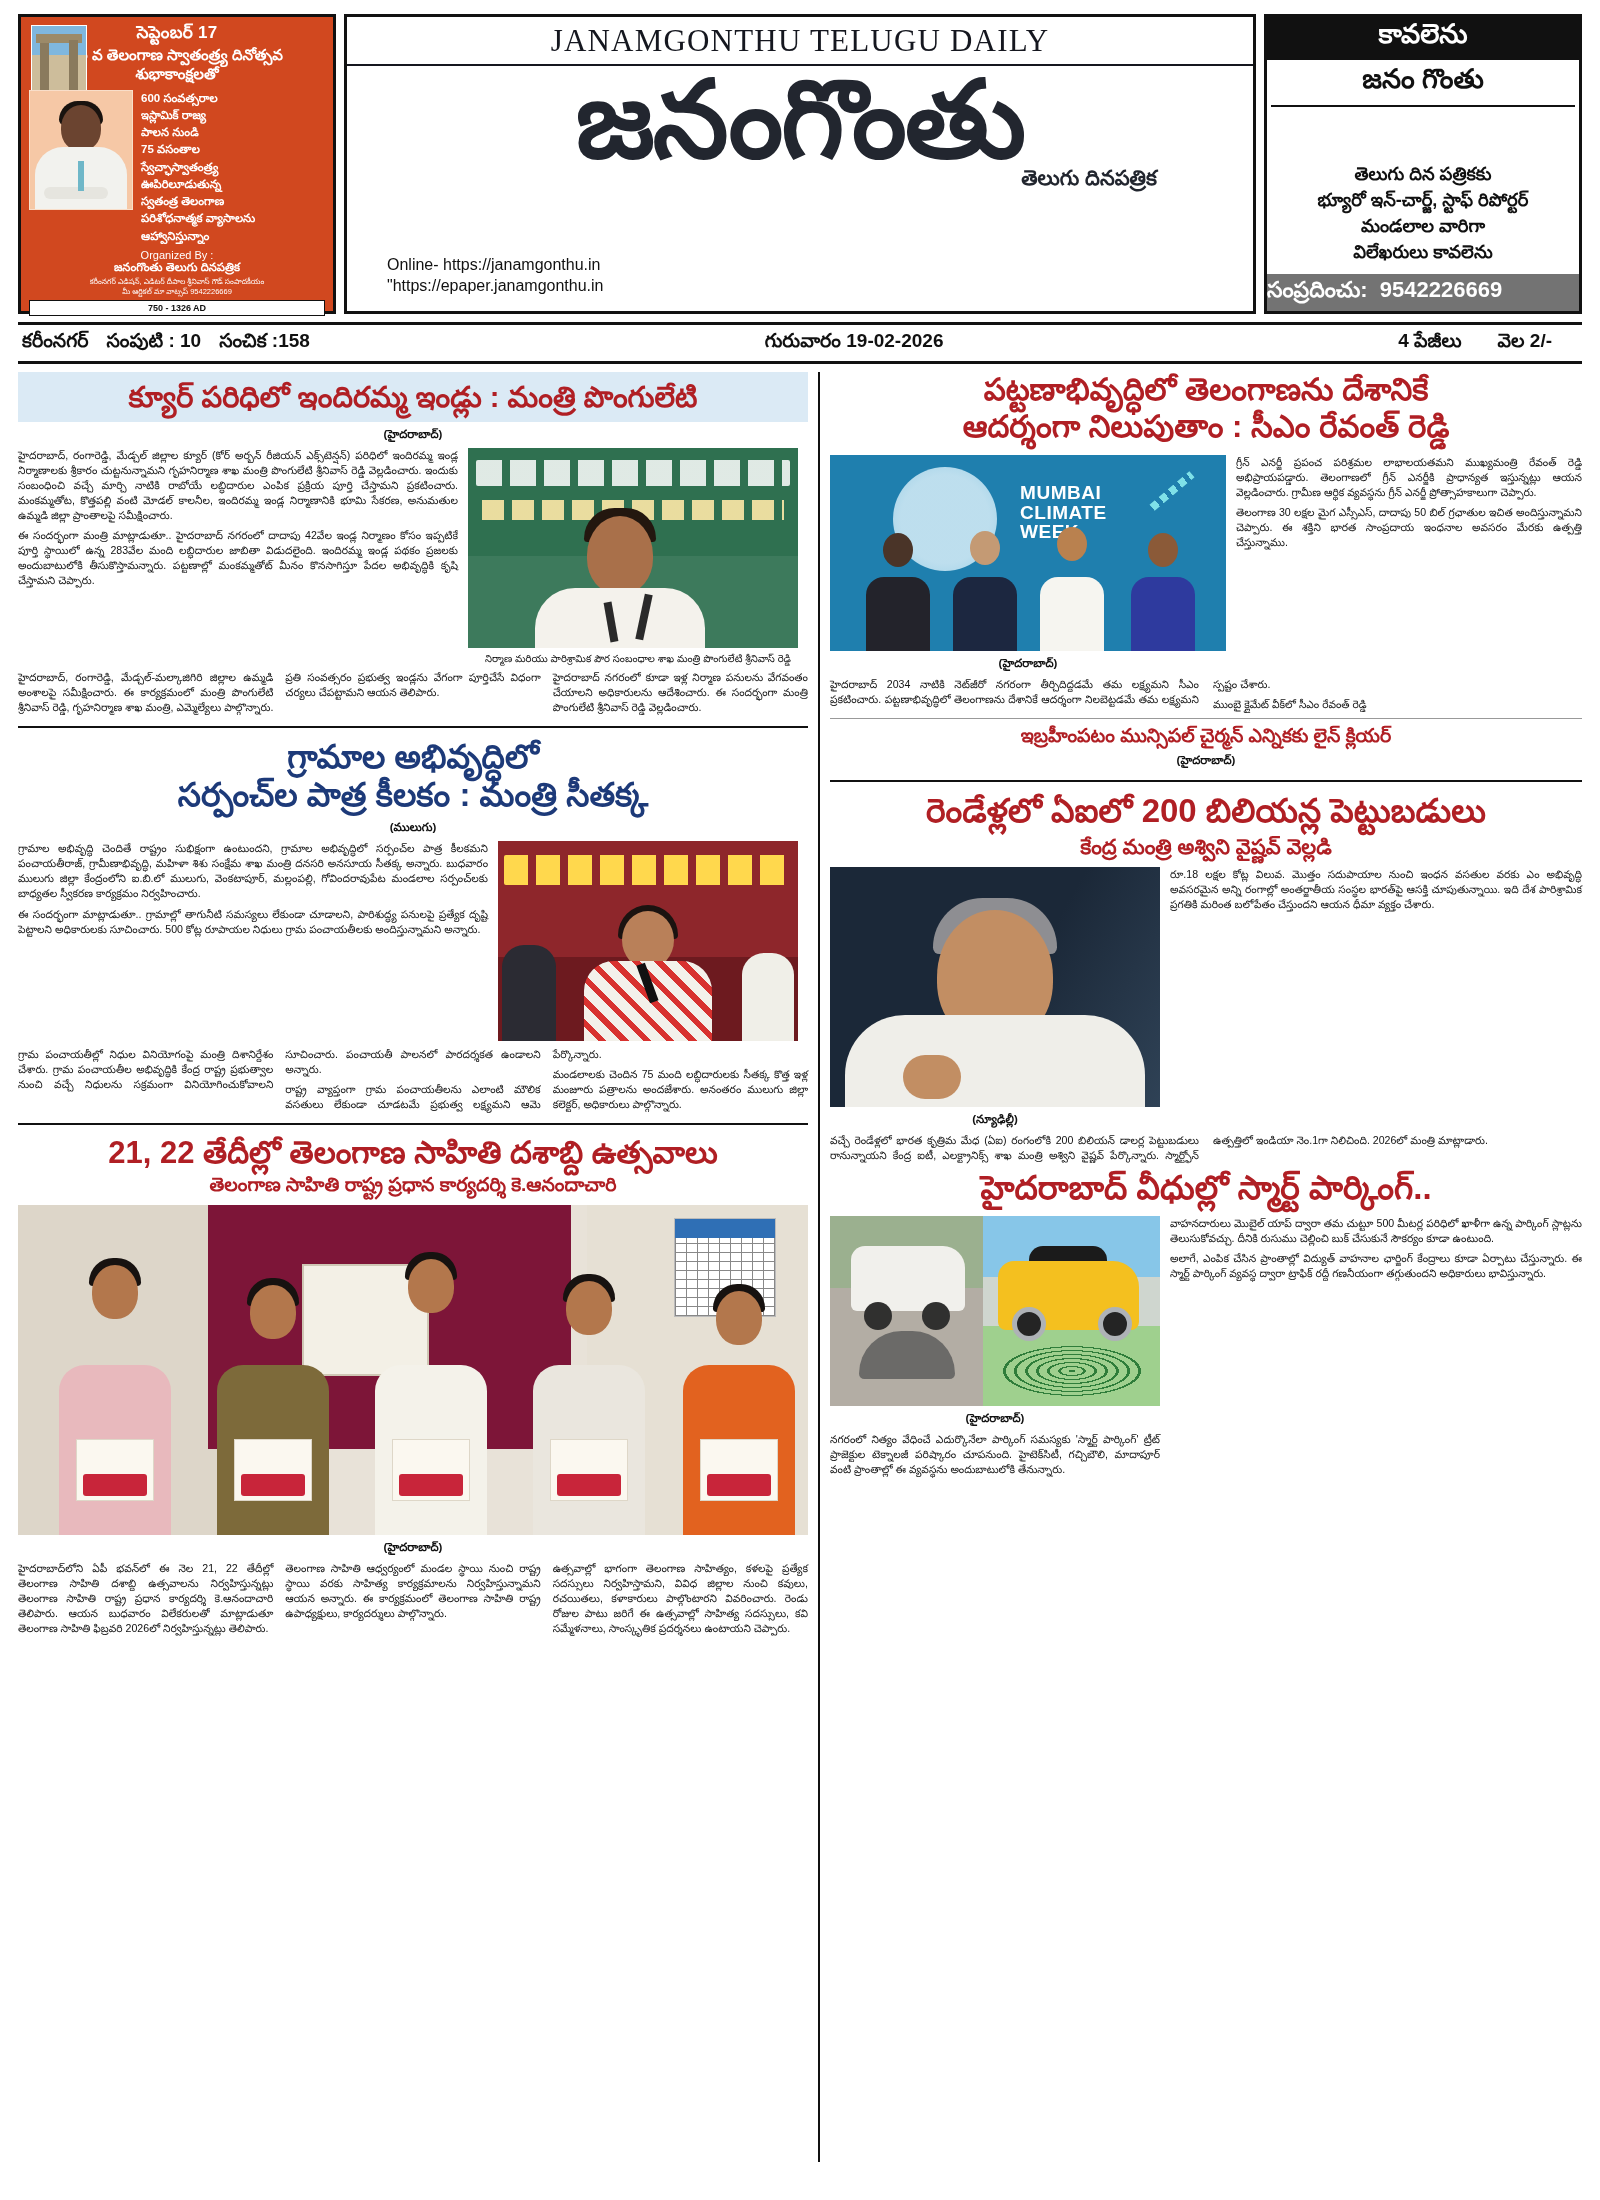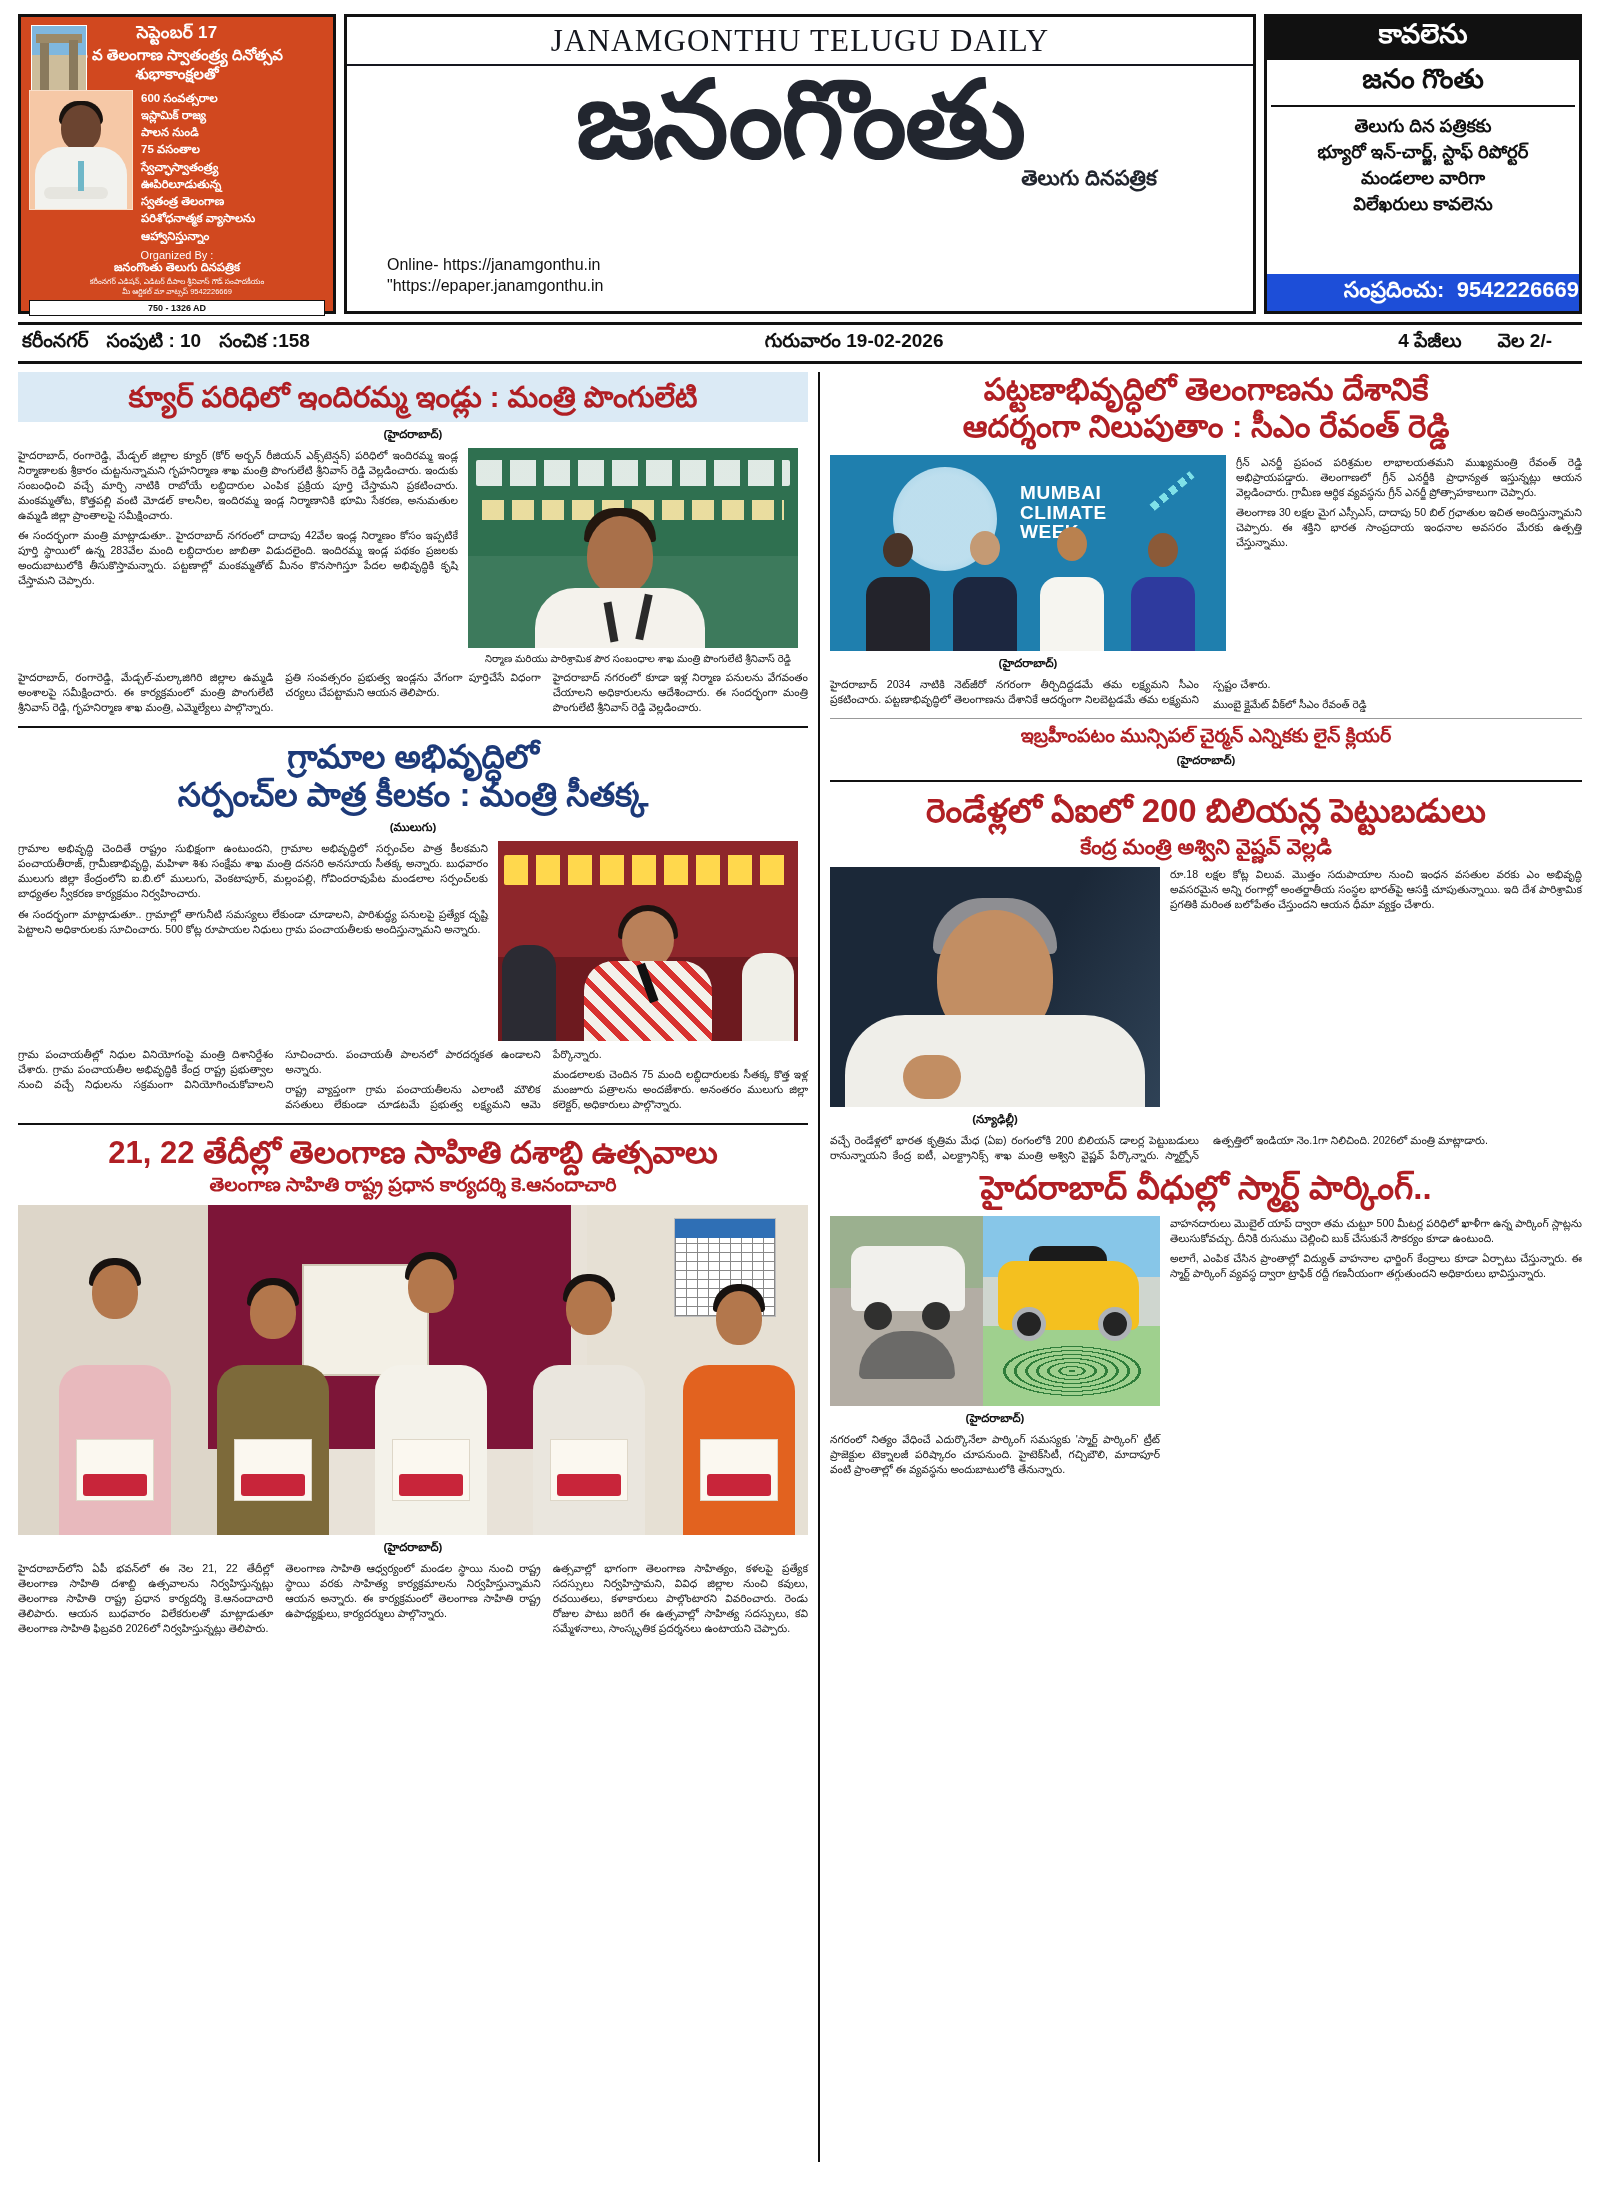--- a/index.html
+++ b/index.html
@@ -65,22 +65,22 @@
   .logo-sub { font-size:21px; font-weight:bold; color:#22262f; align-self:flex-end;
               margin-right:96px; margin-top:-6px; }
   .online { position:absolute; left:40px; bottom:14px; font-size:16px; line-height:1.35; color:#111; }
 
   .right-box { width:318px; border:3px solid #111; display:flex; flex-direction:column; }
   .rb-black { background:#111; color:#fff; text-align:center; font-size:27px;
               font-weight:bold; padding:2px 0 4px; }
   .rb-name { text-align:center; font-size:27px; font-weight:bold; padding:4px 0; }
   .rb-sep { height:2px; background:#111; margin:0 4px; }
   .rb-lines { flex:1; text-align:center; font-size:18px; font-weight:bold;
-              line-height:1.45; padding:6px 0; }
-  .rb-foot { background:#1d4ed8; color:#fff; text-align:right; font-weight:bold;
+              line-height:1.45; padding:6px 0;margin-top:48px; }
+  .rb-foot { background:#737373; color:#fff; text-align:left; font-weight:bold;
              font-size:22px; padding:3px 0; }
 
   
   .datebar { display:flex; align-items:center; border-top:3px solid #111;
     border-bottom:3px solid #111; margin-top:8px; padding:5px 4px;
     font-size:19px; font-weight:bold; }
   .db-left { display:flex; gap:18px;justify-content:center; }
   .db-mid { flex:1; text-align:center; }
   .db-right { display:flex; gap:36px; padding-right:26px;align-items:center; }
 

